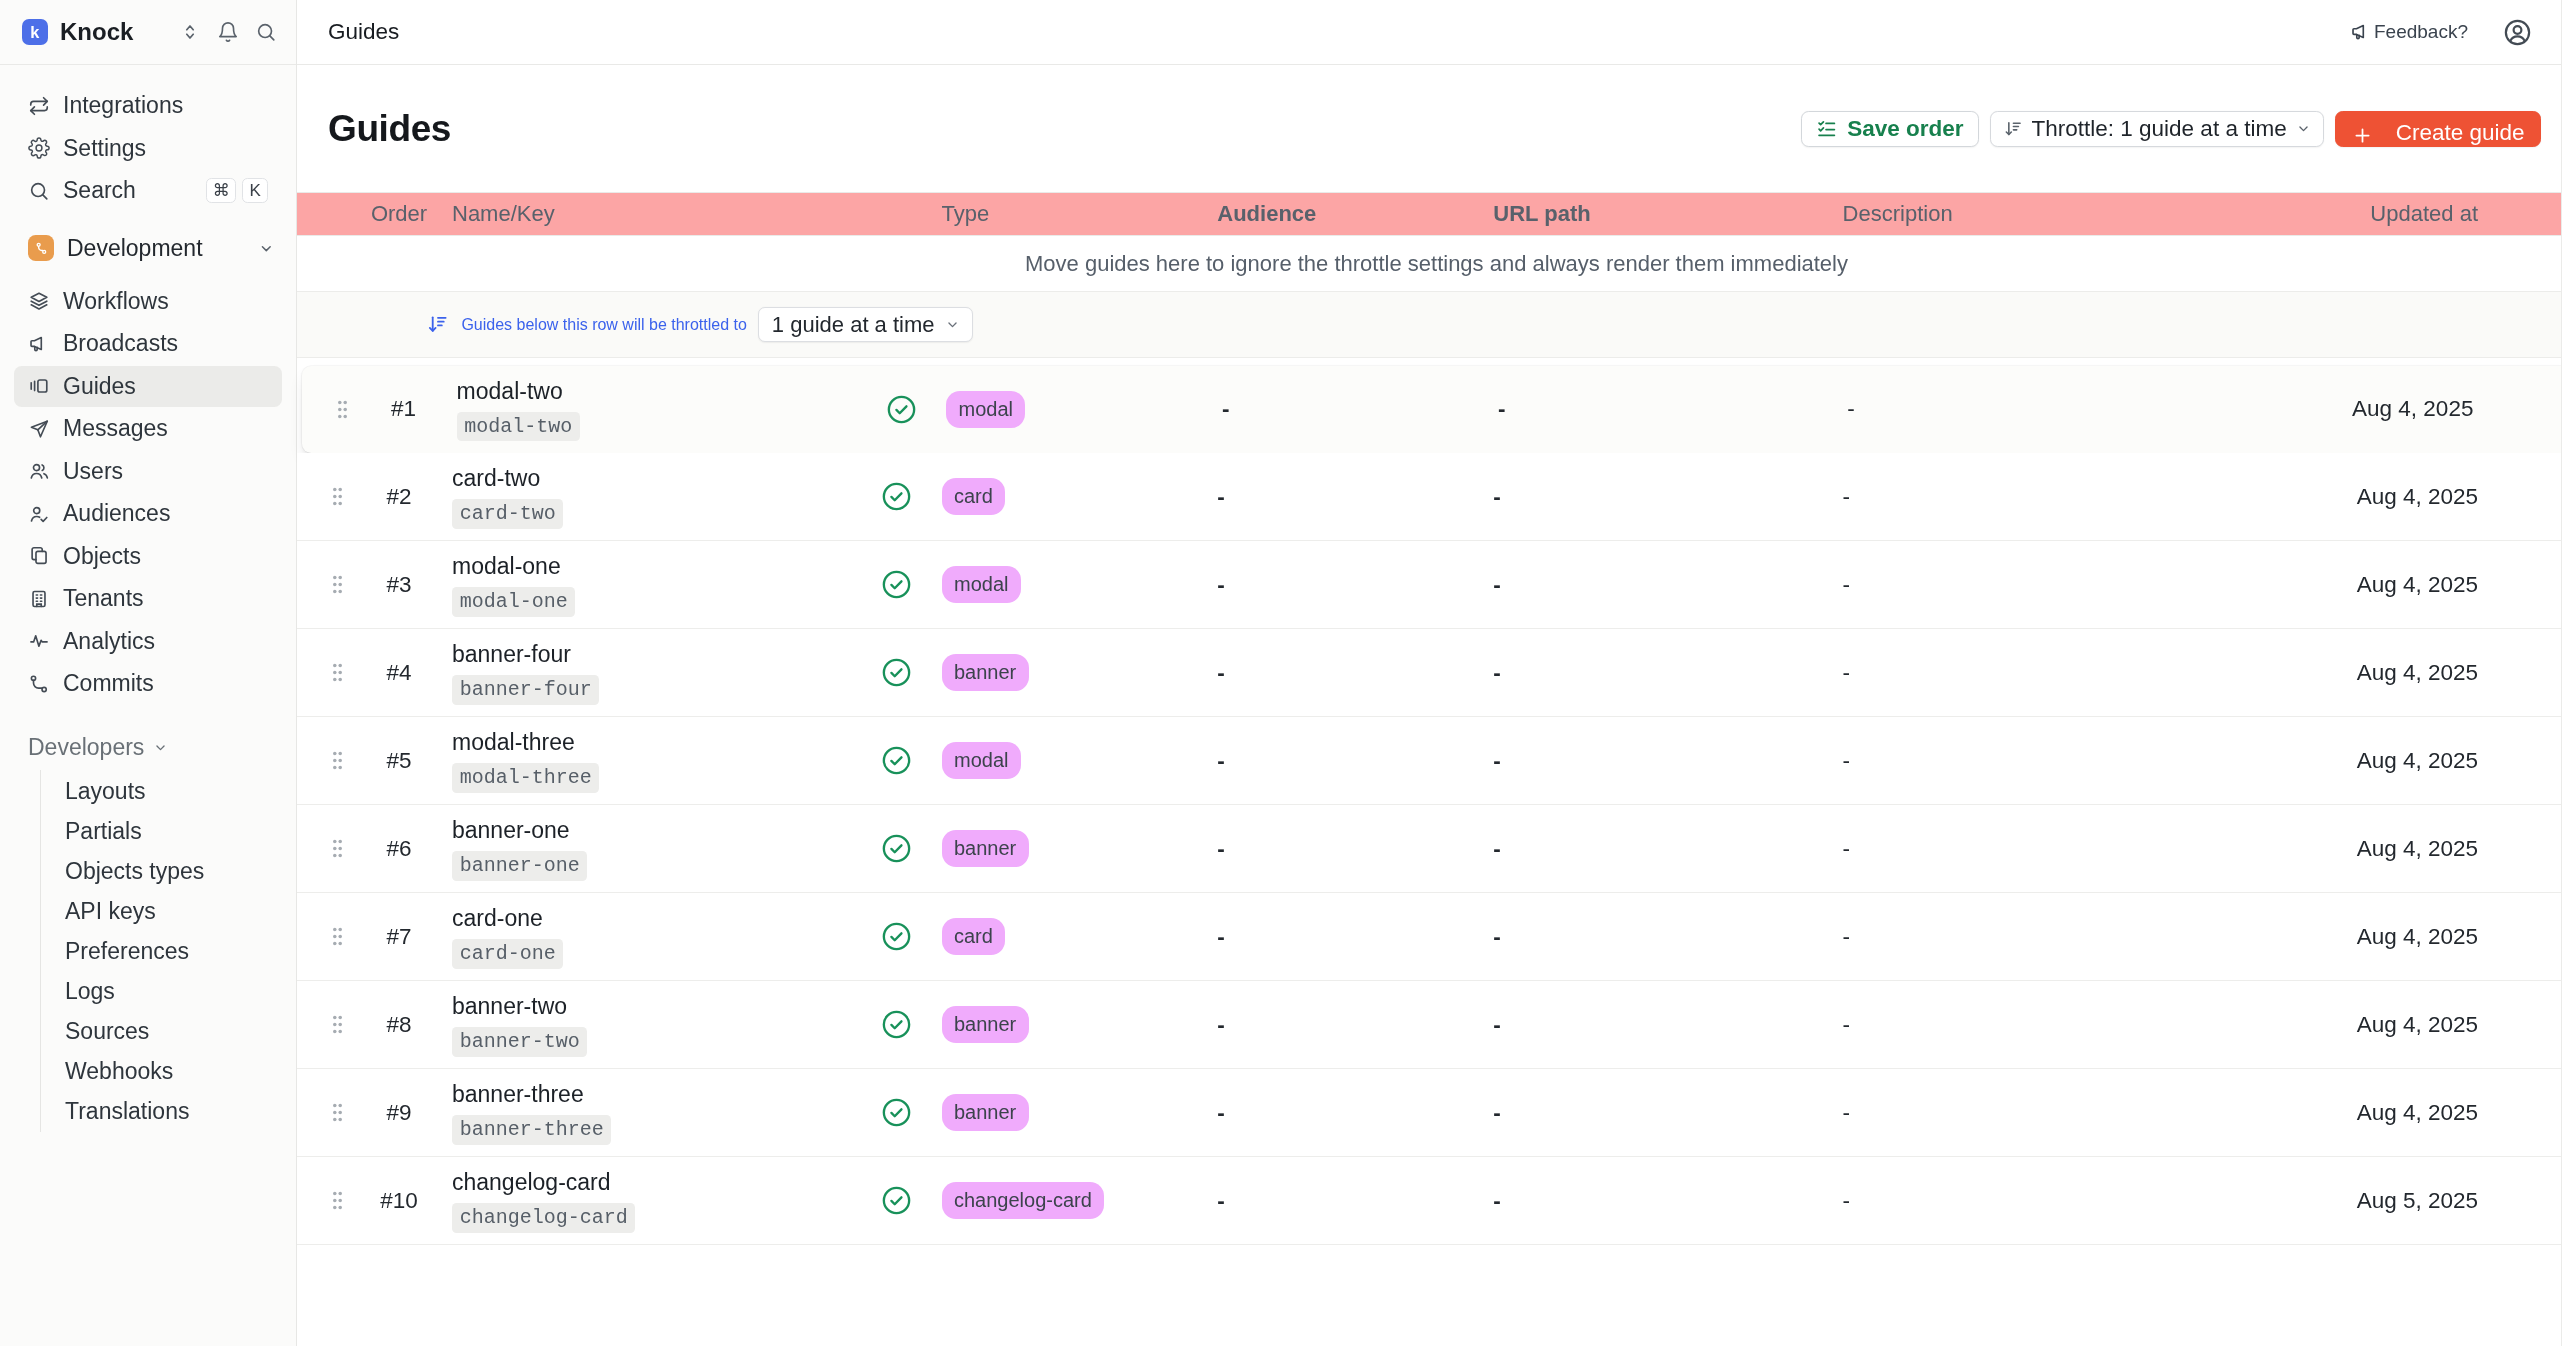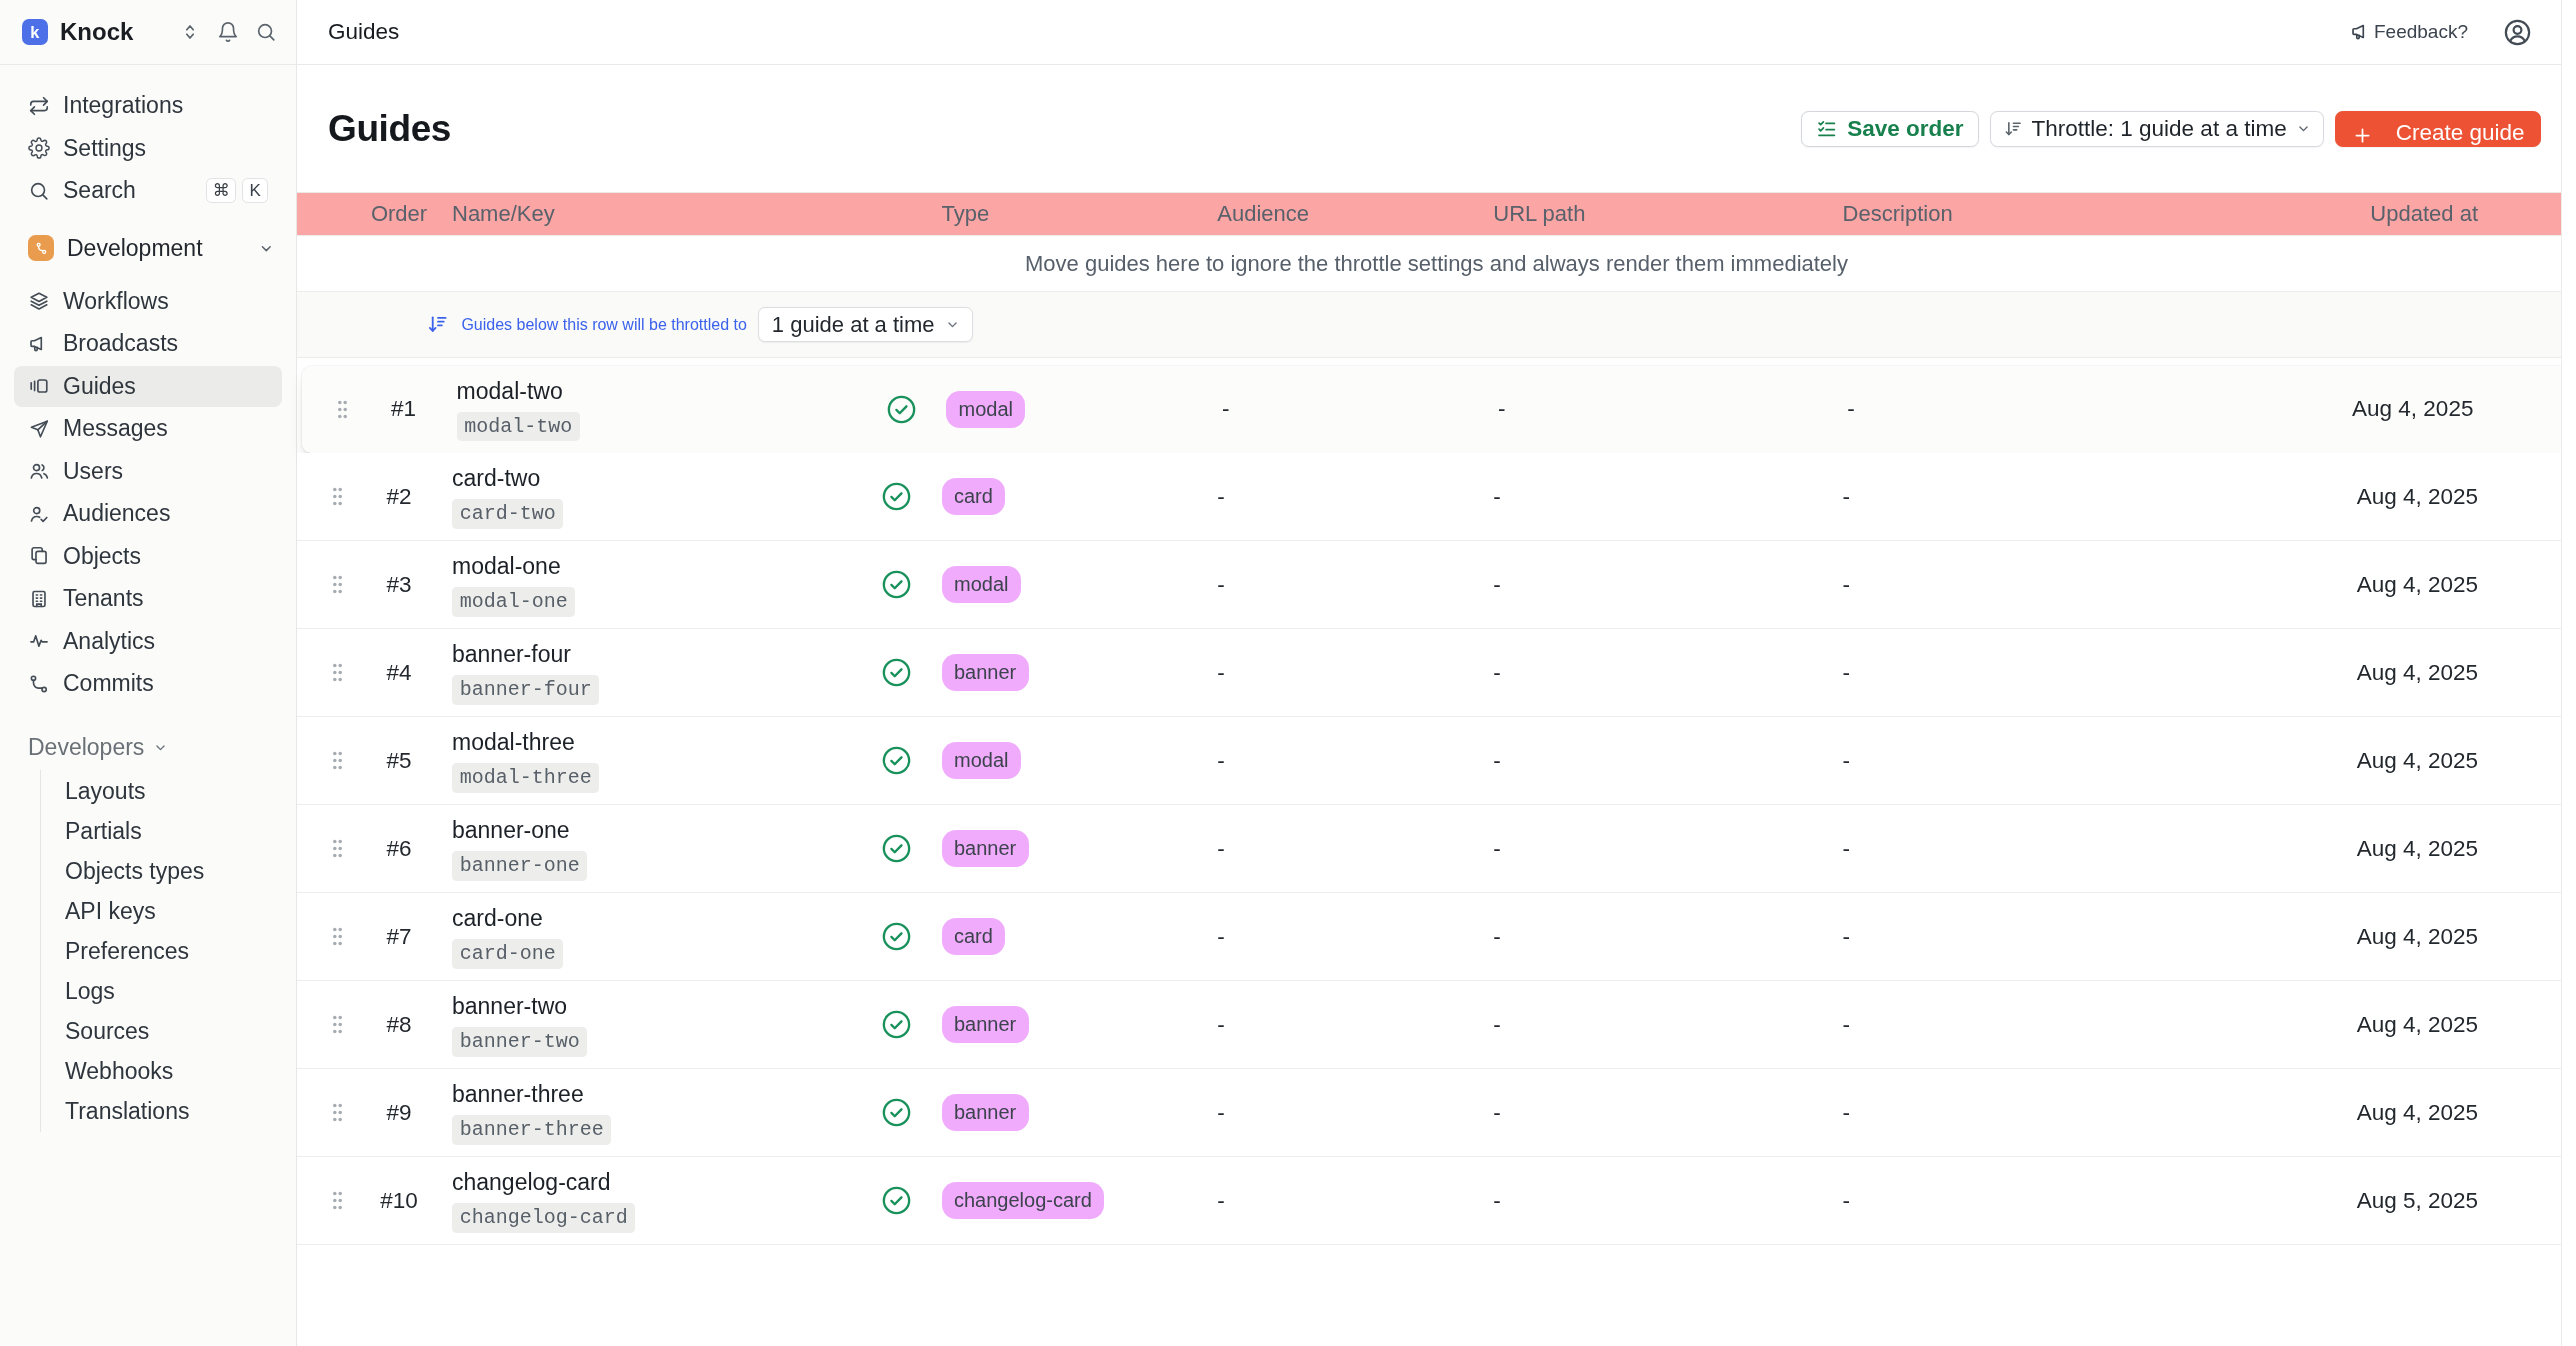--- a/index.html
+++ b/index.html
@@ -63,21 +63,21 @@
   .btn-save{background:#fff;border:0.8px solid #D3D7DB;color:var(--save_green);font-weight:600;padding:0 14px;gap:10px;}
   .btn-throttle{background:#fff;border:0.8px solid #D6D9DD;color:#1F242A;font-weight:500;padding:0 11px 0 12.4px;gap:8.5px;}
   .btn-throttle .icon{color:#5A626B;}
   .btn-create{background:var(--accent);border:0.8px solid var(--accent);color:#fff;font-weight:500;padding:0 15.5px;gap:23px;align-items:flex-end;}
 
   
   .thead{height:44px;background:#fca5a5;border-top:0.8px solid #EAEAE8;border-bottom:0.8px solid #EAEAE8;display:grid;grid-template-columns:var(--cols);align-items:center;font-size:22px;color:#59616B;}
   .c-order{text-align:center;}
   .c-name{padding-left:18px;}
   .c-type{padding-left:4.6px;}
-  .c-aud,.c-url{padding-left:9.3px;}
+  .c-aud,.c-url{padding-left:9.3px;font-weight:bold;}
   .c-desc{padding-left:11.6px;}
   .c-upd{text-align:right;padding-right:98px;}
   .c-drag{display:flex;justify-content:center;padding-left:14px;}
 
   .banner-row{height:55px;display:flex;align-items:center;justify-content:center;font-size:22px;color:#565F6A;background:#fff;}
   .throttle-row{height:67px;background:#FAFAF8;border-top:0.8px solid #ECECEA;border-bottom:0.8px solid #ECECEA;display:flex;align-items:center;padding-left:129px;}
   .throttle-row .icon{color:var(--link);}
   .throttle-label{margin-left:12.4px;font-size:16px;color:var(--link);}
   .mini-select{margin-left:11px;height:35px;background:#fff;border:0.8px solid #DCDEE2;border-radius:7px;box-shadow:0 0.8px 1.5px rgba(0,0,0,.06);display:flex;align-items:center;gap:9.3px;padding:0 11px 0 13px;font-size:22px;font-weight:500;color:#23282E;cursor:pointer;}
   .mini-select .icon{color:#6A717A;}

